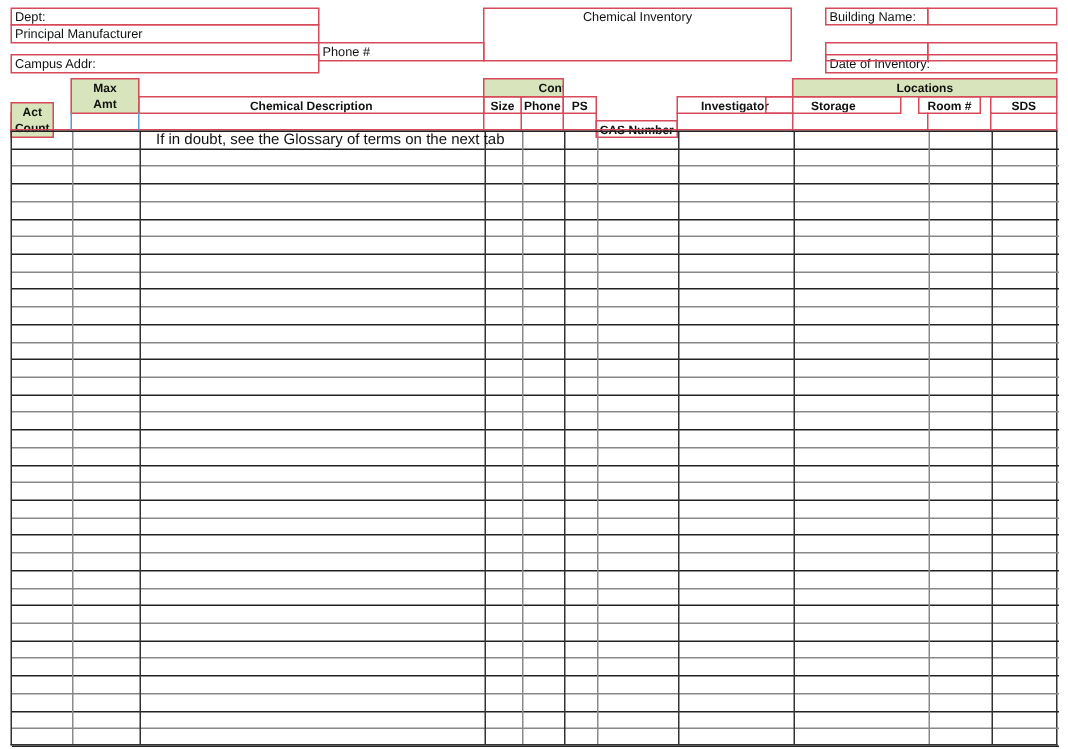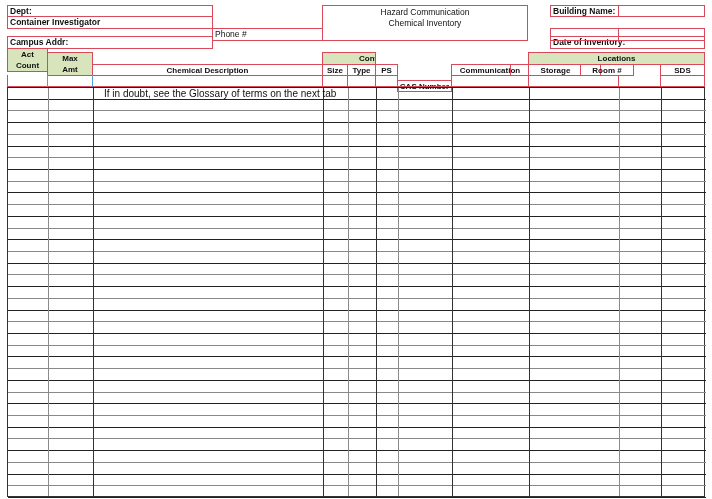--- a/index.html
+++ b/index.html
@@ -1,82 +1,81 @@
 <!DOCTYPE html>
 <html><head>
   <meta charset="utf-8">
   <style>
     html, body { margin: 0; padding: 0; background: #ffffff; }
     body { width: 712px; height: 499px; position: relative; overflow: hidden;
            font-family: "Liberation Sans", sans-serif; color: #111; }
     .abs { position: absolute; box-sizing: border-box; }
     .rb { border: 1px solid #d8495a; }
     .lbl { font-size: 8.5px; line-height: 11px; padding-left: 2px; white-space: nowrap; overflow: hidden; }
-    .bold { font-weight: bold; }
+    .bold { font-weight: normal; }
     .ctr { text-align: center; padding-left: 0; }
     .green { background: #d8e4bc; }
     .hdrcell { font-size: 8px; font-weight: bold; text-align: center; line-height: 11px; white-space: nowrap; overflow: hidden; }
     #grid { position: absolute; left: 7px; top: 87px; width: 698px; height: 410px; }
     .row { position: absolute; left: 0; width: 698px; height: 11.7px; box-sizing: border-box;
            border-bottom: 1px solid #222; }
     .row.alt { border-bottom: 1.5px solid #888; }
     .vline { position: absolute; top: 0; bottom: 0; width: 0; border-left: 1.5px solid #333; }
     .vline.gray { border-left: 1.5px solid #8a8a8a; }
     .note { position: absolute; font-size: 10px; line-height: 11px; white-space: nowrap; }
   </style>
 </head>
 <body>
 
 <div class="abs rb" style="left:7px;top:5px;width:206px;height:12px;">
   <div class="lbl bold">Dept:</div>
 </div>
 <div class="abs rb" style="left:7px;top:16px;width:206px;height:13px;">
-  <div class="lbl bold">Container Investigator</div>
+  <div class="lbl bold">Principal Manufacturer</div>
 </div>
 <div class="abs rb" style="left:7px;top:36px;width:206px;height:13px;">
   <div class="lbl bold">Campus Addr:</div>
 </div>
 <div class="abs rb" style="left:212px;top:28px;width:111px;height:13px;">
   <div class="lbl">Phone #</div>
 </div>
 
 <div class="abs rb" style="left:322px;top:5px;width:206px;height:36px;">
-  <div class="lbl ctr" style="line-height:12px;">Hazard Communication</div>
   <div class="lbl ctr" style="line-height:11px;">Chemical Inventory</div>
 </div>
 
 <div class="abs rb" style="left:550px;top:5px;width:69px;height:12px;">
   <div class="lbl bold">Building Name:</div>
 </div>
 <div class="abs rb" style="left:618px;top:5px;width:87px;height:12px;"></div>
 <div class="abs rb" style="left:550px;top:16px;width:155px;height:13px;margin-top:20px;">
   <div class="lbl bold">Date of Inventory:</div>
 </div>
 <div class="abs rb" style="left:550px;top:28px;width:69px;height:13px;"></div>
 <div class="abs rb" style="left:618px;top:28px;width:87px;height:13px;"></div>
 
 <div class="abs rb green hdrcell" style="left:322px;top:52px;width:54px;height:13px;padding-left:36px;">Container</div>
 <div class="abs rb green hdrcell" style="left:528px;top:52px;width:177px;height:13px;">Locations</div>
 
-<div class="abs rb green hdrcell" style="left:7px;top:48px;width:41px;height:24px;">
+<div class="abs rb green hdrcell" style="left:7px;top:68px;width:29px;height:24px;">
   <div>Act</div>
   <div>Count</div>
 </div>
 <div class="abs rb green hdrcell" style="left:47px;top:52px;width:46px;height:24px;">
   <div>Max</div>
   <div>Amt</div>
 </div>
 <div class="abs rb hdrcell" style="left:92px;top:64px;width:231px;height:12px;">Chemical Description</div>
 <div class="abs rb hdrcell" style="left:322px;top:64px;width:26px;height:12px;">Size</div>
-<div class="abs rb hdrcell" style="left:347px;top:64px;width:29px;height:12px;">Type</div>
+<div class="abs rb hdrcell" style="left:347px;top:64px;width:29px;height:12px;">Phone</div>
 <div class="abs rb hdrcell" style="left:375px;top:64px;width:23px;height:12px;">PS</div>
 <div class="abs rb hdrcell" style="left:397px;top:80px;width:55px;height:12px;">CAS Number</div>
-<div class="abs rb hdrcell" style="left:451px;top:64px;width:78px;height:12px;">Communication</div>
+<div class="abs rb hdrcell" style="left:451px;top:64px;width:78px;height:12px;">Investigator</div>
 <div class="abs rb hdrcell" style="left:510px;top:64px;width:91px;height:12px;">Storage</div>
-<div class="abs rb hdrcell" style="left:580px;top:64px;width:54px;height:12px;">Room #</div>
+<div class="abs rb hdrcell" style="left:612px;top:64px;width:42px;height:12px;">Room #</div>
 <div class="abs rb hdrcell" style="left:660px;top:64px;width:45px;height:12px;">SDS</div>
 
 <div class="abs" style="left:7px;top:75px;width:698px;height:12px;border:1px solid #d8495a;border-top:none;"></div>
 <div class="abs" style="left:47px;top:75px;height:12px;border-left:1px solid #5b9bd5;"></div>
 <div class="abs" style="left:92px;top:75px;height:12px;border-left:1px solid #5b9bd5;"></div>
 <div class="abs" style="left:322px;top:75px;height:12px;border-left:1px solid #d8495a;"></div>
 <div class="abs" style="left:347px;top:75px;height:12px;border-left:1px solid #d8495a;"></div>
 <div class="abs" style="left:375px;top:75px;height:12px;border-left:1px solid #d8495a;"></div>
 <div class="abs" style="left:397px;top:75px;height:12px;border-left:1px solid #d8495a;"></div>
 <div class="abs" style="left:451px;top:75px;height:12px;border-left:1px solid #d8495a;"></div>

